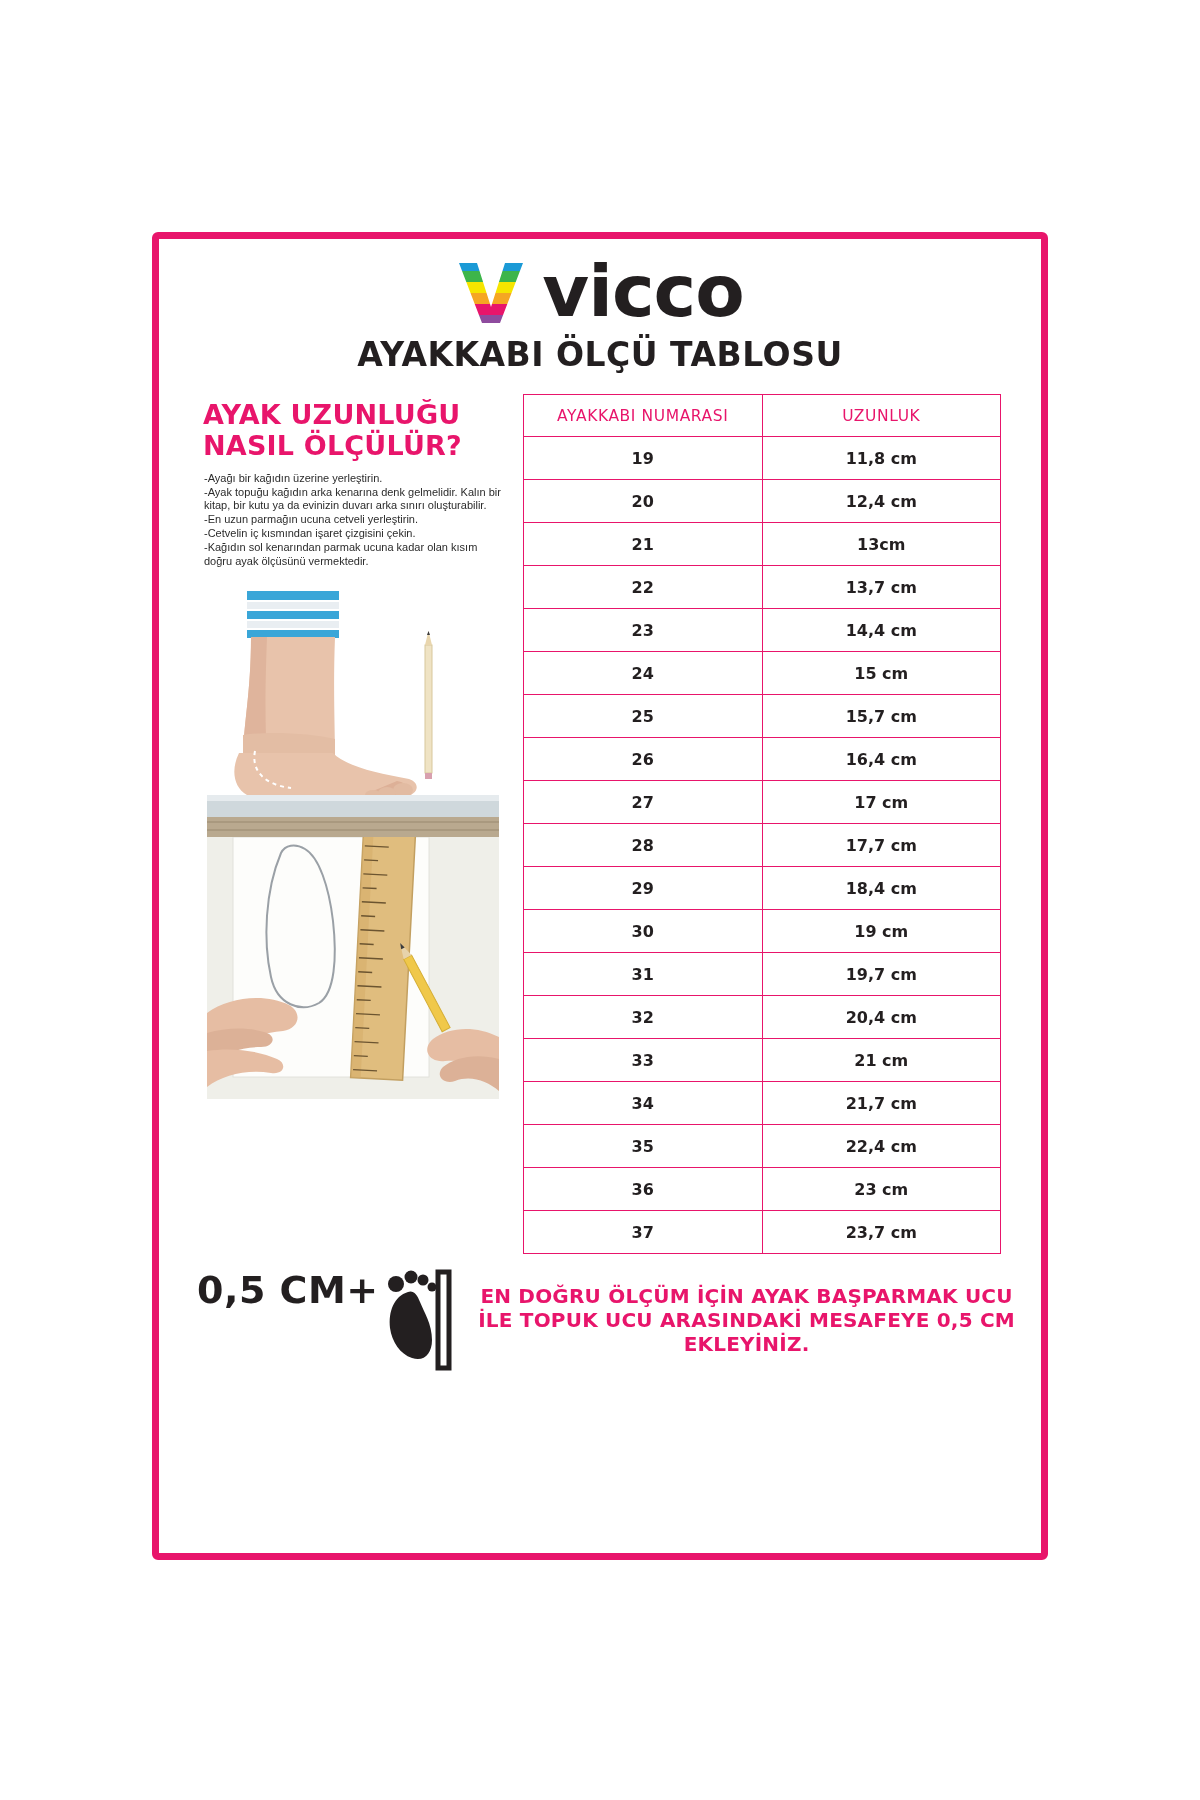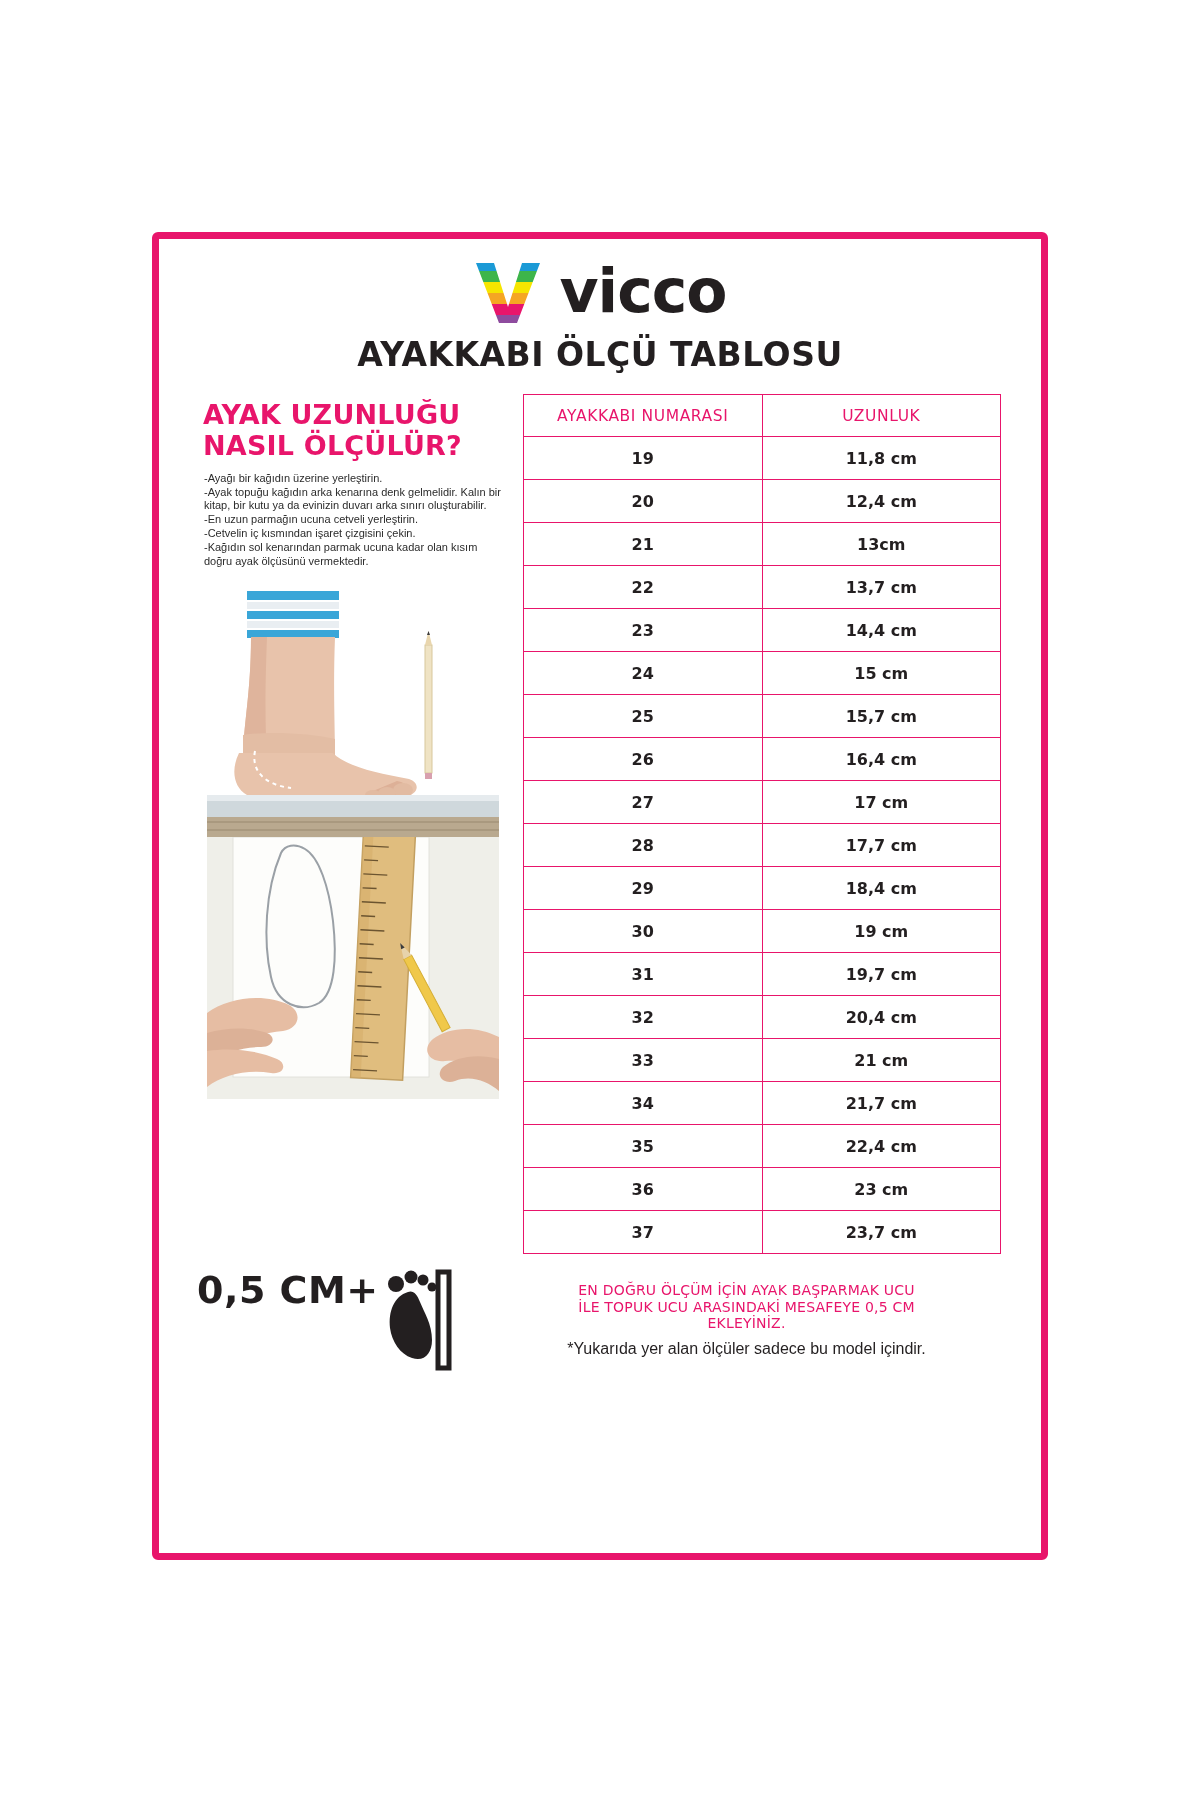--- a/index.html
+++ b/index.html
@@ -48,21 +48,21 @@
   .logo-mark {
     position: relative;
     width: 70px;
     height: 66px;
     overflow: hidden;
   }
   .logo-mark svg { display: block; }
   .logo-text {
     font-family: "DejaVu Sans", sans-serif;
     font-weight: bold;
-    font-size: 60px;
+    font-size: 72px;
     letter-spacing: -1px;
     color: #231f20;
     line-height: 1;
     padding-bottom: 4px;
   }
   .header-sub {
     margin-top: 6px;
     font-family: "DejaVu Sans", sans-serif;
     font-weight: bold;
     font-size: 33px;
@@ -179,22 +179,22 @@
     width: 76px;
     height: 104px;
   }
   .footer-right {
     flex: 1 1 auto;
     padding-left: 14px;
   }
   .footer-main {
     color: #e8156b;
     font-family: "DejaVu Sans", sans-serif;
-    font-weight: normal;
-    font-size: 14px;
+    font-weight: bold;
+    font-size: 20px;
     line-height: 1.2;
     text-align: center;
     letter-spacing: 0.2px;
     white-space: pre-line;
   }
   .footer-note {
     margin-top: 8px;
     color: #231f20;
     font-family: "Liberation Sans", sans-serif;
     font-size: 16px;
@@ -434,18 +434,17 @@
             <circle cx="45" cy="12" r="5.5" fill="#231f20"></circle>
             <circle cx="54" cy="19" r="4.5" fill="#231f20"></circle>
             <rect x="60" y="4" width="11" height="96" fill="none" stroke="#231f20" stroke-width="5"></rect>
           </svg>
         </span>
       </div>
       <div class="footer-right">
         <div class="footer-main">EN DOĞRU ÖLÇÜM İÇİN AYAK BAŞPARMAK UCU
 İLE TOPUK UCU ARASINDAKİ MESAFEYE 0,5 CM
 EKLEYİNİZ.</div>
-        <div class="footer-note">*Yukarıda yer alan ölçüler sadece bu model içindir.</div>
       </div>
     </div>
 
   </div>
 </div>
 
 </body></html>

